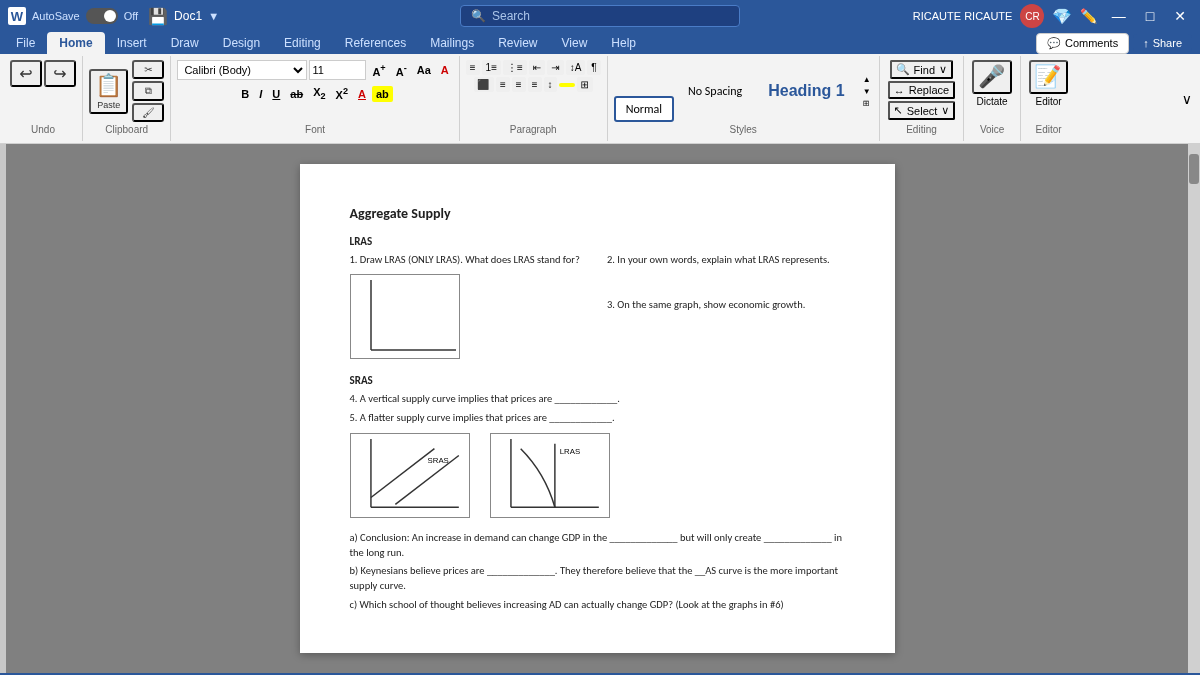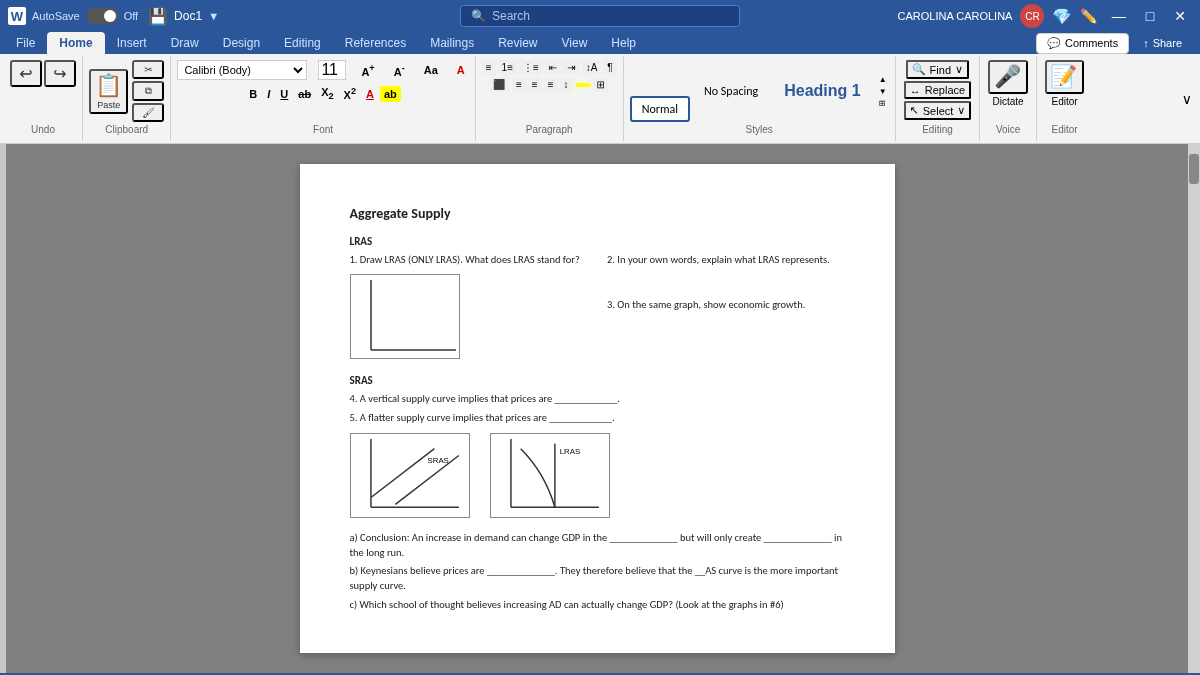--- a/index.html
+++ b/index.html
@@ -32,23 +32,23 @@
     
     .ribbon { background: #f3f3f3; border-bottom: 1px solid #d0d0d0; }
     .ribbon-tabs { display: flex; background: #2b579a; padding-left: 4px; }
     .ribbon-tab { padding: 4px 12px; font-size: 12px; color: #cce0ff; cursor: pointer; }
     .ribbon-tab.active { background: #f3f3f3; color: #2b579a; font-weight: 600; border-radius: 4px 4px 0 0; }
     .ribbon-content { display: flex; align-items: stretch; padding: 2px 4px; gap: 0; background: #f3f3f3; min-height: 82px; }
     .ribbon-group { display: flex; flex-direction: column; border-right: 1px solid #d0d0d0; padding: 0 6px; position: relative; }
     .ribbon-group-inner { display: flex; align-items: center; flex: 1; gap: 2px; }
     .ribbon-group-label { font-size: 10px; color: #666; text-align: center; padding: 2px 0; border-top: none; }
     .ribbon-btn { display: flex; flex-direction: column; align-items: center; justify-content: center; padding: 2px 4px; cursor: pointer; border-radius: 3px; font-size: 10px; min-width: 32px; gap: 1px; color: #333; }
-    .font-row { display: flex; align-items: center; gap: 11px; }
+    .font-row { display: flex; align-items: center; gap: 2px; }
     .font-select { border: 1px solid #ccc; background: white; font-size: 11px; padding: 1px 2px; height: 20px; width: 130px; cursor: pointer; }
-    .font-size { border: 1px solid #ccc; background: white; font-size: 16px; padding: 1px 2px; height: 20px; width: 28px; cursor: pointer; }
+    .font-size { border: 1px solid #ccc; background: white; font-size: 11px; padding: 1px 2px; height: 20px; width: 57px; cursor: pointer; }
     .font-btn { border: 1px solid transparent; background: none; font-size: 11px; padding: 1px 3px; cursor: pointer; font-weight: bold; border-radius: 2px; }
     .format-row { display: flex; align-items: center; gap: 2px; margin-top: 2px; }
     .small-btn { font-size: 10px; padding: 1px 3px; cursor: pointer; border: 1px solid transparent; border-radius: 2px; }
     .style-item { border: 2px solid transparent; border-radius: 3px; padding: 4px 10px; font-size: 12px; cursor: pointer; white-space: nowrap; }
     .style-item.active { border-color: #2b579a; background: white; }
     .style-normal { font-family: Calibri, sans-serif; margin-top: 36px; }
     .style-nospacing { font-family: Calibri, sans-serif; }
     .style-heading { font-size: 16px; font-weight: bold; color: #2b579a; }
     .styles-scroll { display: flex; flex-direction: column; justify-content: center; gap: 1px; margin-left: 2px; }
     .scroll-arrow { font-size: 8px; cursor: pointer; padding: 1px 2px; }
@@ -83,21 +83,21 @@
     <span class="doc-title">Doc1</span>
     <span style="color:#cce0ff;font-size:11px;">▼</span>
   </div>
   <div class="title-bar-center">
     <div class="search-box">
       <span style="color:#aac4e8;">🔍</span>
       <input type="text" placeholder="Search" style="">
     </div>
   </div>
   <div class="title-bar-right">
-    <span class="user-name">CAROLINA CAROLINA</span>
+    <span class="user-name">RICAUTE RICAUTE</span>
     <div class="user-avatar">CR</div>
     <span style="color:white;font-size:16px;cursor:pointer;">💎</span>
     <span style="color:white;font-size:14px;cursor:pointer;">✏️</span>
     <span class="win-btn">—</span>
     <span class="win-btn">□</span>
     <span class="win-btn close">✕</span>
   </div>
 </div>
 
 <div class="ribbon">

